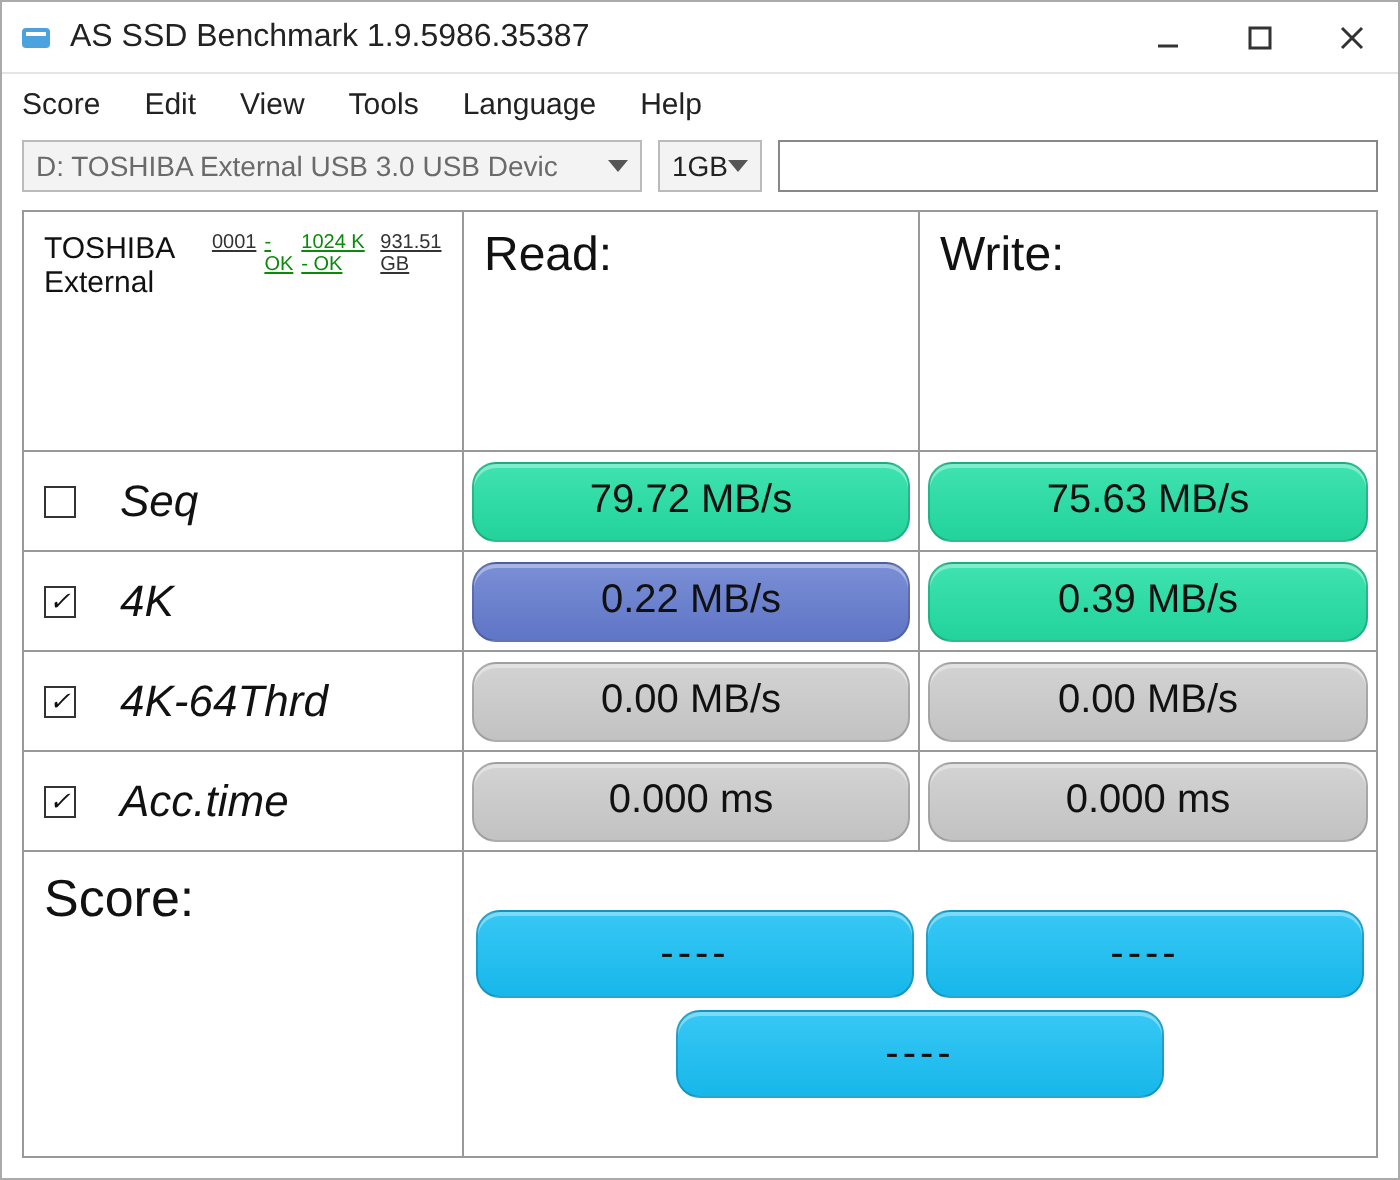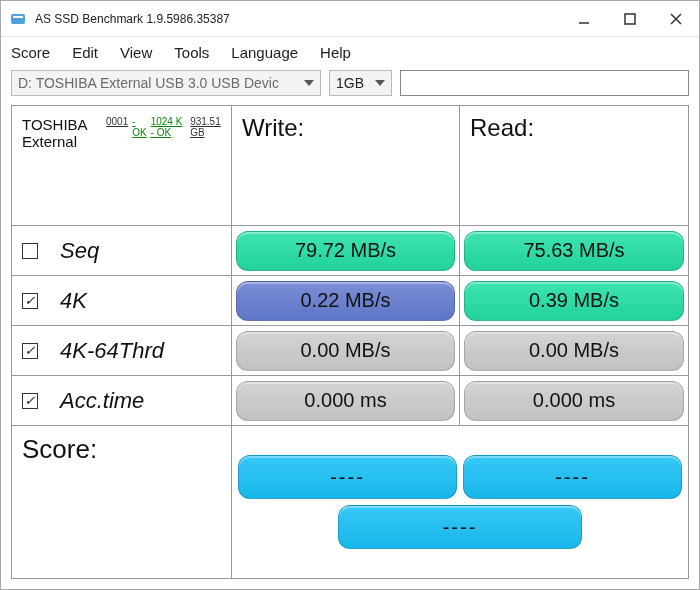--- a/index.html
+++ b/index.html
@@ -24,21 +24,21 @@
     display: flex;
     align-items: center;
     padding: 0 0 0 8px;
     background: #fff;
     border-bottom: 1px solid #e5e5e5;
   }
   .titlebar .app-icon {
     width: 18px; height: 18px; margin-right: 8px;
     display: inline-flex; align-items: center; justify-content: center;
   }
-  .titlebar .title { font-size: 12px; color: #222; flex: 0 0 auto; }
+  .titlebar .title { font-size: 16px; color: #222; flex: 0 0 auto; }
   .titlebar .spacer { flex: 1; }
   .winbtn {
     width: 46px; height: 36px;
     display: inline-flex; align-items: center; justify-content: center;
     color: #333; font-size: 14px;
   }
   .winbtn svg { stroke: #333; }
   .menubar {
     height: 30px;
     display: flex; align-items: center;
@@ -59,21 +59,21 @@
     height: 26px;
     border: 1px solid #bbb;
     background: #f3f3f3;
     display: inline-flex; align-items: center;
     font-size: 14px;
     color: #555;
     padding: 0 22px 0 6px;
     white-space: nowrap; overflow: hidden;
   }
   .combo.drive { width: 310px; color: #6a6a6a; }
-  .combo.size  { width: 63px;  color: #222; }
+  .combo.size  { width: 52px;  color: #222; }
   .combo::after {
     content: "";
     position: absolute; right: 6px; top: 50%;
     width: 0; height: 0;
     border-left: 5px solid transparent;
     border-right: 5px solid transparent;
     border-top: 6px solid #555;
     transform: translateY(-50%);
   }
   .textfield {
@@ -199,22 +199,22 @@
 
   <div class="grid">
 
     <div class="cell devinfo">
       <div class="dname">TOSHIBA External</div>
       <div class="small">0001</div>
       <div class="small ok">- OK</div>
       <div class="small ok">1024 K - OK</div>
       <div class="small">931.51 GB</div>
     </div>
+    <div class="cell hdrcell">Read:</div>
     <div class="cell hdrcell">Write:</div>
-    <div class="cell hdrcell">Read:</div>
 
     <div class="cell chkcell">
       <span class="chkbox"></span>
       <span>Seq</span>
     </div>
     <div class="cell valwrap">
         <div class="pill green">79.72 MB/s</div>
       </div>
     <div class="cell valwrap">
         <div class="pill green">75.63 MB/s</div>

